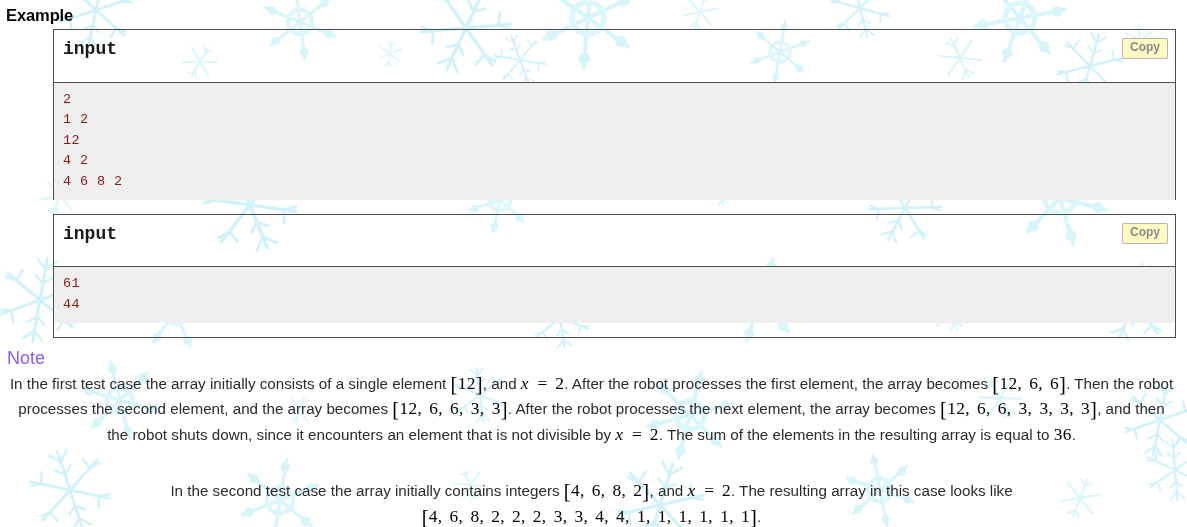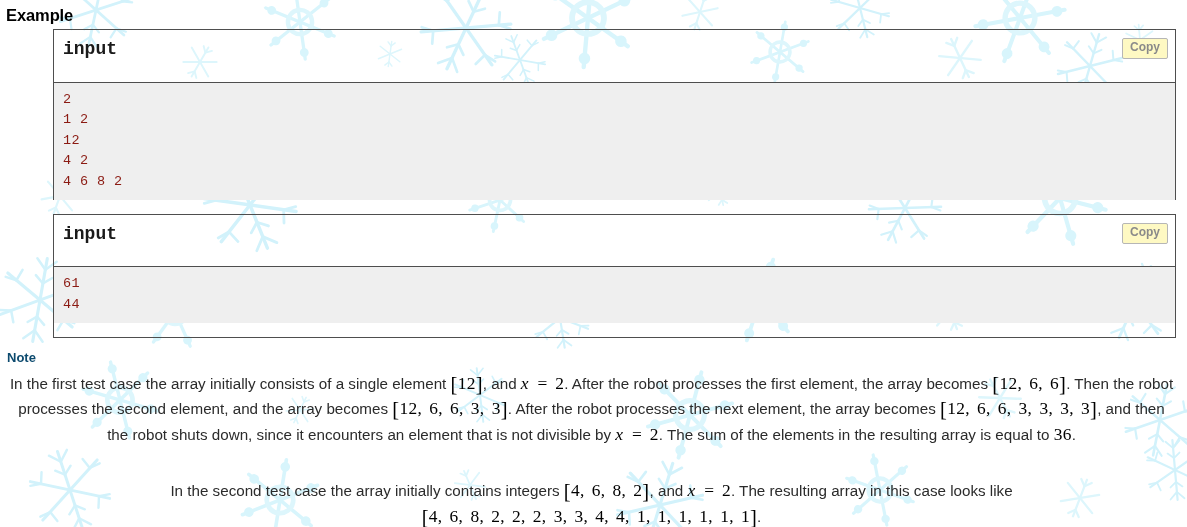--- a/index.html
+++ b/index.html
@@ -92,23 +92,23 @@
     color: #8b1a12;
     padding: 7px 0 8px 9px;
     white-space: pre;
     letter-spacing: 0.4px;
   }
 
   
   .note-wrap { margin: 0 11px 0 6px; }
 
   .note-head {
-    font-size: 13px;
-    font-weight: bold;
-    color: #0c4a6e;
+    font-size: 18px;
+    font-weight: normal;
+    color: #8b5cf6;
     padding: 10px 0 3px 1px;
     line-height: 20px;
   }
 
   .note-p {
     font-size: 15.2px;
     line-height: 24.6px;
     color: #2b2b2b;
     margin: 0;
     padding: 0 0 0 1px;

